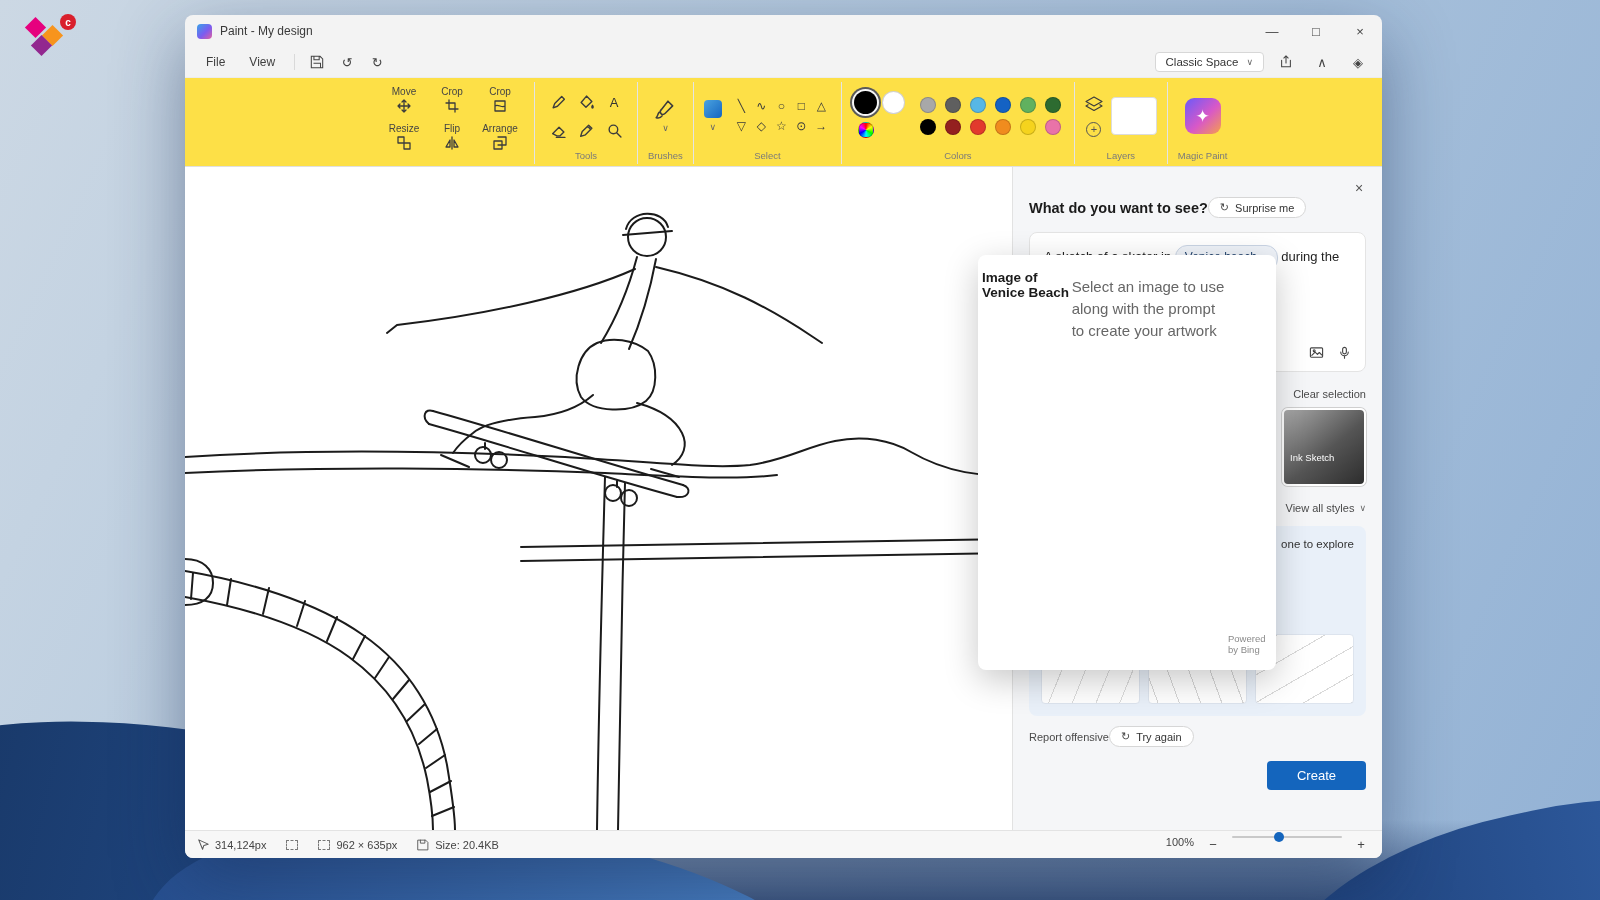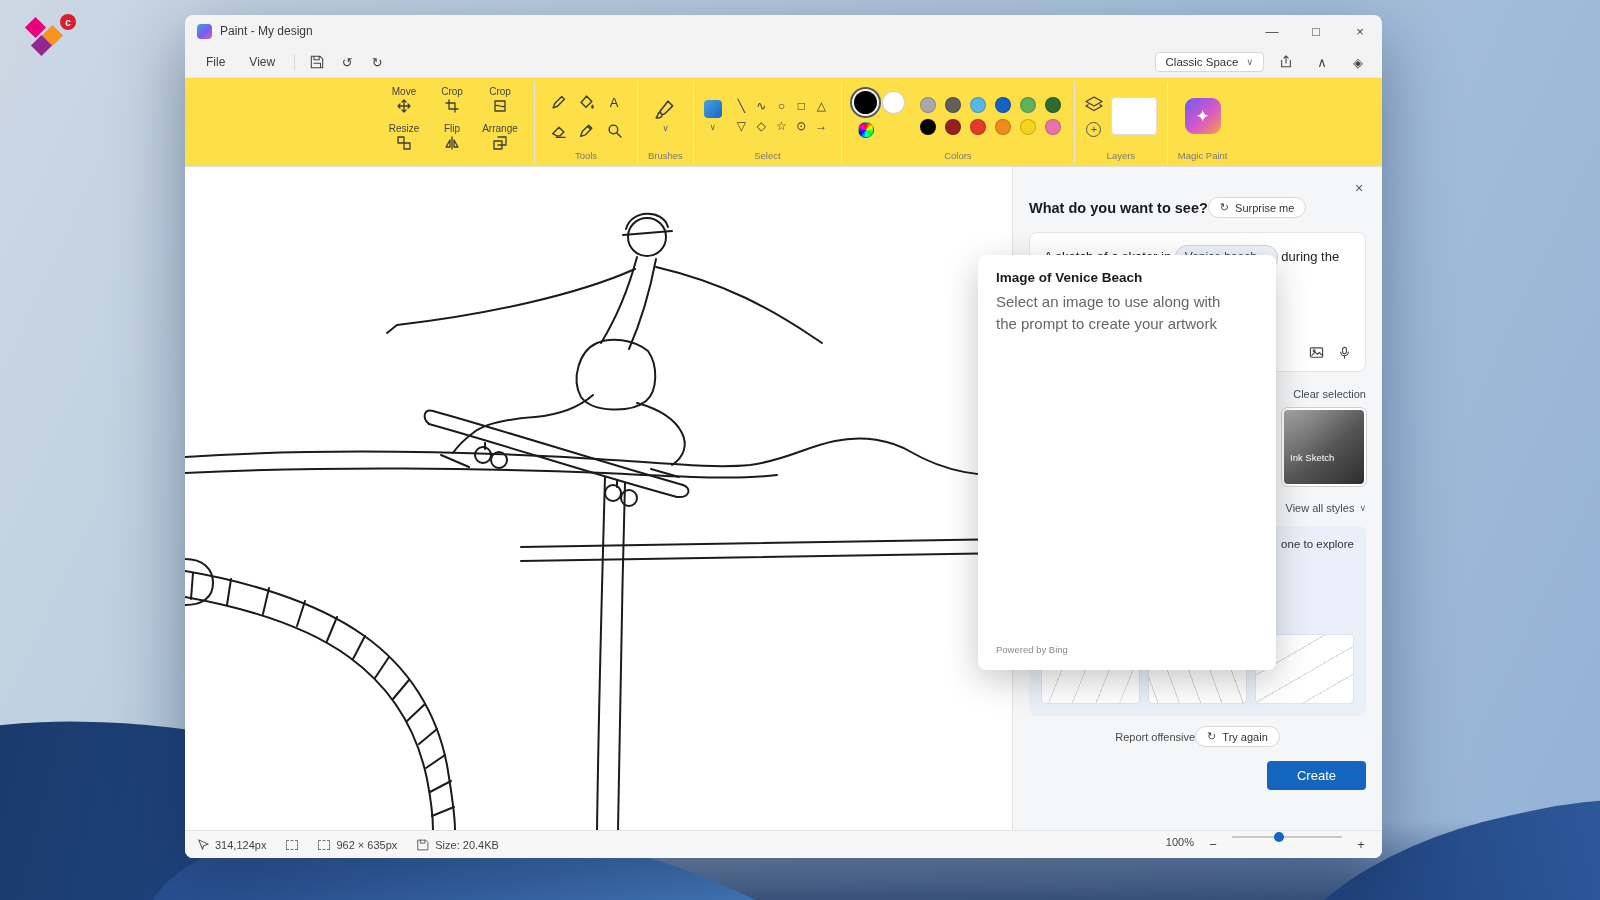--- a/index.html
+++ b/index.html
@@ -121,27 +121,27 @@
               border:2px solid #fff;box-shadow:0 0 0 1px #cfcfcf}
   .style-label{position:absolute;left:6px;bottom:21px;color:#fff;font-size:9.5px}
   .explore-card{margin-top:12px;background:#e9f0f9;border-radius:8px;padding:12px;height:190px;
                 display:flex;flex-direction:column;justify-content:space-between}
   .explore-text{align-self:flex-end;font-size:11.5px;color:#333}
   .sketch-row{display:flex;gap:8px;justify-content:space-between}
   .sketch-thumb{flex:1;height:70px;background:#fff;border:1px solid #dde4ee;border-radius:4px;cursor:pointer;
     background-image:repeating-linear-gradient(112deg,transparent 0 9px,#dcdcdc 9px 10px,transparent 10px 22px)}
   .sketch-thumb.s2{background-image:repeating-linear-gradient(70deg,transparent 0 8px,#d6d6d6 8px 9px,transparent 9px 20px)}
   .sketch-thumb.s3{background-image:repeating-linear-gradient(150deg,transparent 0 10px,#d9d9d9 10px 11px,transparent 11px 24px)}
-  .explore-footer{margin-top:10px;display:flex;align-items:center;justify-content:center}
+  .explore-footer{margin-top:10px;display:flex;align-items:center;justify-content:flex-start}
   .create-btn{margin-top:auto;margin-bottom:26px;align-self:flex-end;background:#1465bd;color:#fff;
               font-size:13px;border-radius:4px;padding:7px 30px}
 
   
   .popup{position:absolute;left:793px;top:88px;width:298px;height:415px;background:#fff;border-radius:8px;
-         box-shadow:0 10px 34px rgba(0,0,0,.22);padding:15px 18px;z-index:40;display:flex;flex-direction:column}
+         box-shadow:0 10px 34px rgba(0,0,0,.22);padding:15px 4px;z-index:40;display:flex;flex-direction:row}
   .popup-title{font-size:13.5px;font-weight:bold;color:#1b1b1b}
   .popup-sub{margin-top:6px;font-size:15px;color:#666;line-height:1.45;width:88%}
   .thumb-grid{margin-top:10px;display:grid;grid-template-columns:1fr 1fr;gap:10px}
   .thumb{height:84px;border-radius:4px;position:relative;cursor:pointer;overflow:hidden}
   .t1{background:linear-gradient(180deg,#8fb7d6 0%,#7da7c9 35%,#4f7d52 58%,#8d9aa0 78%,#b9b3a6 100%)}
   .t2{background:linear-gradient(180deg,#f2a848,#d96f2e 45%,#8a3d20 75%,#46241a)}
   .t3{background:linear-gradient(180deg,#bcd3e6 0%,#d9c9a8 40%,#c46a4a 62%,#8a5a46 82%,#6b4a3c)}
   .t4{background:linear-gradient(180deg,#9ed0ee 0%,#bfe0f2 55%,#e8dfc8 76%,#d9cdb0)}
   .tower{position:absolute;left:38%;top:28%;width:26px;height:20px;background:#eaf4fa;border:2px solid #4aa0cf;border-radius:2px}
   .tower::after{content:"";position:absolute;left:9px;top:18px;width:4px;height:16px;background:#4aa0cf}

